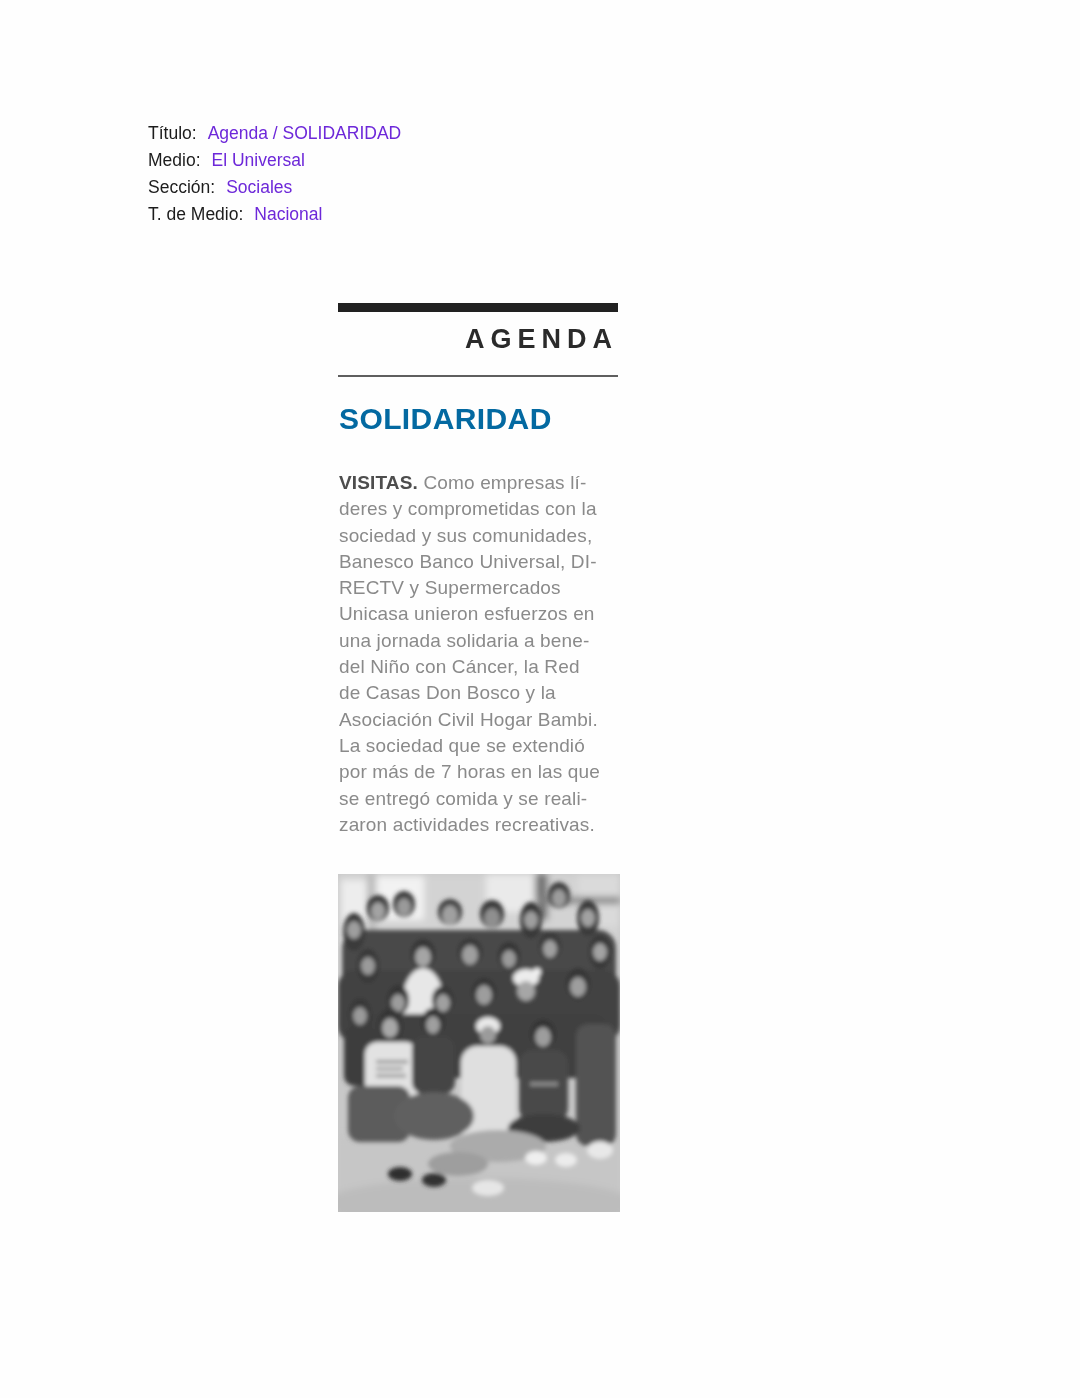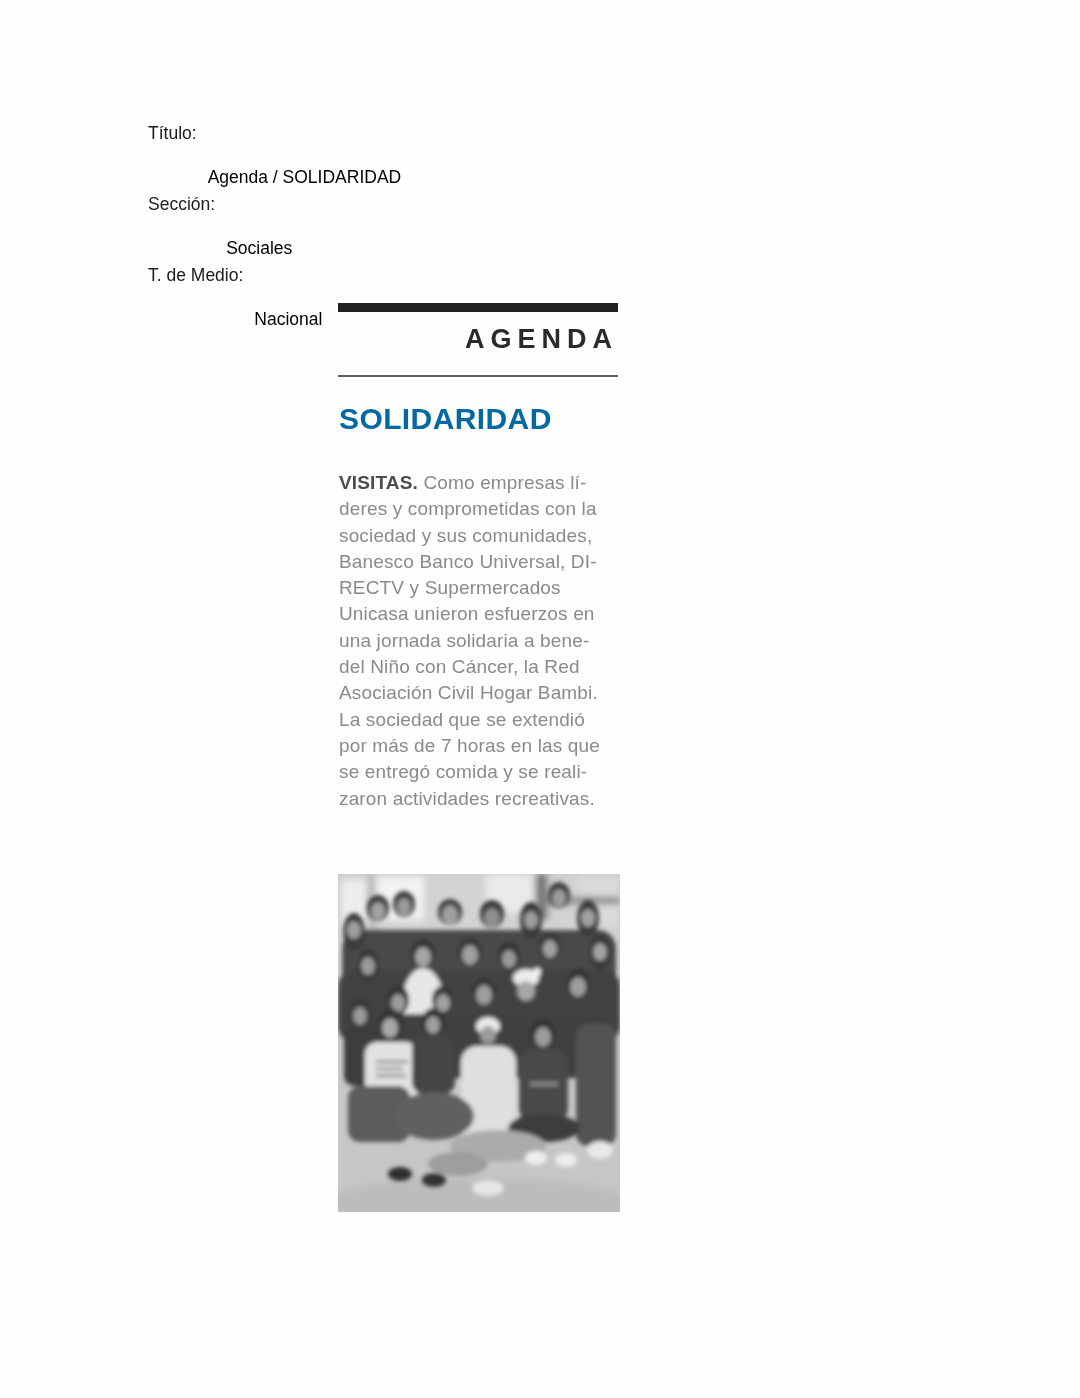--- a/index.html
+++ b/index.html
@@ -18,21 +18,21 @@
 
   
   .meta {
     position: absolute; left: 148px; top: 120px;
     color: #1f1f1f;
     font-size: 17.5px;
     line-height: 27px;
   }
   .meta-row { display: flex; white-space: nowrap; }
   .meta-label { color: #1c1c1c; }
-  .meta-value { margin-left: 11px; color: #000000; margin-top: 44px; }
+  .meta-value { margin-left: 11px; color: #6d28d9; }
 
   
   .rule-thick {
     position: absolute; left: 338px; top: 303px;
     width: 280px; height: 9px;
     background: #212121;
   }
   .section-header {
     position: absolute; left: 338px; top: 324px;
     width: 280px;
@@ -74,20 +74,24 @@
 </style>
 </head>
 <body>
 
 <div class="page">
 
   <div class="meta">
     <div class="meta-row">
       <span class="meta-label">Título:</span>
       <span class="meta-value">Agenda / SOLIDARIDAD</span>
+    </div>
+    <div class="meta-row">
+      <span class="meta-label">Medio:</span>
+      <span class="meta-value">El Universal</span>
     </div>
     <div class="meta-row">
       <span class="meta-label">Sección:</span>
       <span class="meta-value">Sociales</span>
     </div>
     <div class="meta-row">
       <span class="meta-label">T. de Medio:</span>
       <span class="meta-value">Nacional</span>
     </div>
   </div>
@@ -99,20 +103,21 @@
 
   <p class="article-body">
     <span class="line"><span class="lead-word">VISITAS.</span> <span>Como empresas lí-</span></span>
     <span class="line">deres y comprometidas con la</span>
     <span class="line">sociedad y sus comunidades,</span>
     <span class="line">Banesco Banco Universal, DI-</span>
     <span class="line">RECTV y Supermercados</span>
     <span class="line">Unicasa unieron esfuerzos en</span>
     <span class="line">una jornada solidaria a bene-</span>
     <span class="line">del Niño con Cáncer, la Red</span>
+    <span class="line">de Casas Don Bosco y la</span>
     <span class="line">Asociación Civil Hogar Bambi.</span>
     <span class="line">La sociedad que se extendió</span>
     <span class="line">por más de 7 horas en las que</span>
     <span class="line">se entregó comida y se reali-</span>
     <span class="line">zaron actividades recreativas.</span>
   </p>
 
   <div class="photo-wrap" title="Blurry grayscale group photo of volunteers in dark t-shirts posing in rows, some kneeling and sitting on the floor">
     <svg width="282" height="338" viewBox="0 0 282 338" xmlns="http://www.w3.org/2000/svg">
       <defs>

